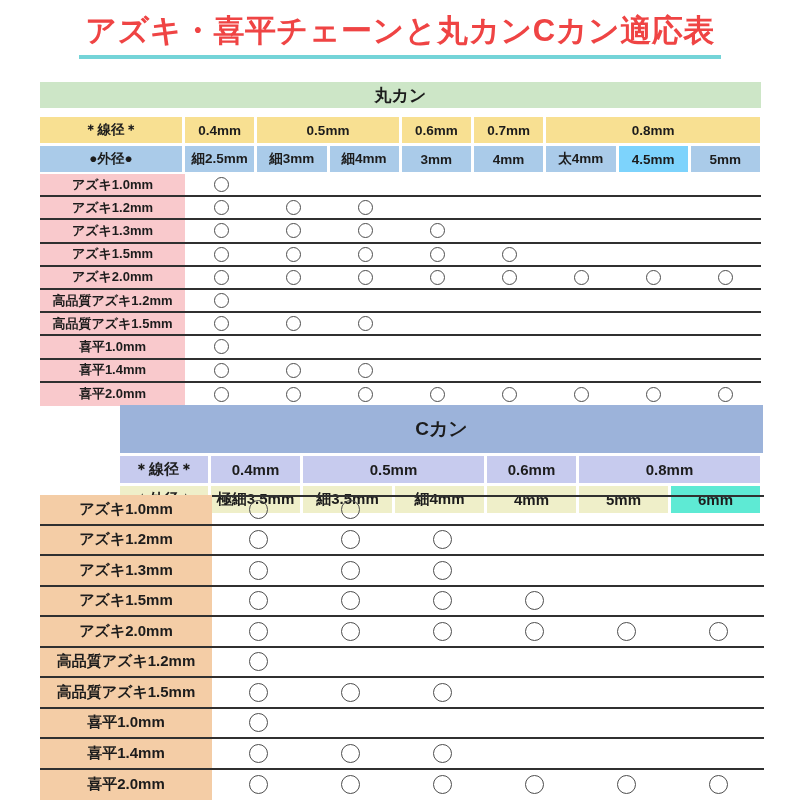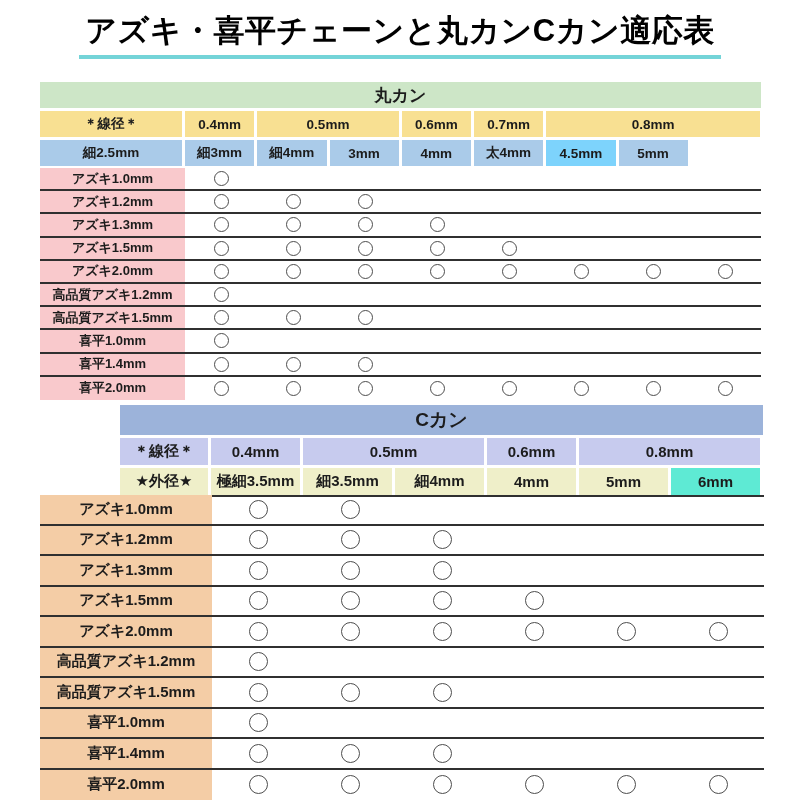--- a/index.html
+++ b/index.html
@@ -12,60 +12,61 @@
   .page-title{
     display:inline-block;font-size:31px;font-weight:bold;color:#463427;
     padding:0 6px 6px 6px;border-bottom:4px solid #74d4d8;letter-spacing:0.5px;
     line-height:1.15;
   }
   
   .cell{display:flex;align-items:center;justify-content:center;font-weight:bold;color:#1c1c1c;}
   .t-head{display:flex;align-items:center;justify-content:center;font-weight:bold;color:#1c1c1c;}
   
   #t1{position:absolute;left:40px;top:82px;width:721px;}
-  #t1-head{height:26px;background:#cde6c7;margin-bottom:3px;font-size:17px;}
+  #t1-head{height:26px;background:#cde6c7;margin-bottom:9px;font-size:17px;}
   .t1-grid{display:grid;grid-template-columns:142px repeat(8,69.25px);column-gap:3px;height:26px;margin-bottom:3px;}
   .t1-grid .cell{font-size:13.5px;}
   #t1-outer{margin-bottom:2px;}
   .t1-drow{display:grid;grid-template-columns:145px repeat(8,72px);height:23.2px;box-sizing:border-box;border-bottom:2px solid #303030;}
   .t1-drow:last-child{border-bottom:none;}
   .t1-drow .rlabel{font-size:13px;}
   .c1{width:13px;height:13px;border:1.6px solid #4d4d4d;border-radius:50%;background:transparent;}
   
   #t2h{position:absolute;left:120px;top:405px;width:643px;}
-  #t2-head{height:30px;background:#9cb3da;margin-bottom:3px;font-size:19px;}
+  #t2-head{height:48px;background:#9cb3da;margin-bottom:3px;font-size:19px;}
   .t2-grid{display:grid;grid-template-columns:88px repeat(6,89px);column-gap:3px;height:27px;margin-bottom:3px;}
   .t2-grid .cell{font-size:15px;}
   #t2-body{position:absolute;left:40px;top:495px;width:724px;height:305px;}
   .t2-topline{position:absolute;left:172px;right:0;top:0;height:2px;background:#303030;}
   .t2-drow{display:grid;grid-template-columns:172px repeat(6,92px);height:30.5px;box-sizing:border-box;border-bottom:2.5px solid #303030;}
   .t2-drow:last-child{border-bottom:none;}
   .t2-drow .rlabel{font-size:15px;}
   .c2{width:17px;height:17px;border:1.7px solid #4d4d4d;border-radius:50%;background:transparent;}
   .rlabel{display:flex;align-items:center;justify-content:center;font-weight:bold;color:#1c1c1c;}
   .mcell{display:flex;align-items:center;justify-content:center;}
 </style>
 </head>
 <body>
 
 <div class="title-wrap">
-  <div class="page-title" style="color: #000000; border-bottom-color: rgb(116, 212, 216); text-align: center;">アズキ・喜平チェーンと丸カンCカン適応表</div>
+  <div class="page-title" style="color: #ef4444; border-bottom-color: rgb(116, 212, 216); text-align: center;">アズキ・喜平チェーンと丸カンCカン適応表</div>
 </div>
 
 <div id="t1">
   <div id="t1-head" class="t-head" style="background: rgb(205, 230, 199);">丸カン</div>
   <div id="t1-wire" class="t1-grid">
       <div class="cell" style="background: rgb(248, 224, 146);">＊線径＊</div>
       <div class="cell" style="background: rgb(248, 224, 146); grid-column: span 1;">0.4mm</div>
       <div class="cell" style="background: rgb(248, 224, 146); grid-column: span 2;">0.5mm</div>
       <div class="cell" style="background: rgb(248, 224, 146); grid-column: span 1;">0.6mm</div>
       <div class="cell" style="background: rgb(248, 224, 146); grid-column: span 1;">0.7mm</div>
       <div class="cell" style="background: rgb(248, 224, 146); grid-column: span 3;">0.8mm</div>
     </div>
   <div id="t1-outer" class="t1-grid">
+      <div class="cell" style="background: rgb(170, 203, 233);">●外径●</div>
       <div class="cell" style="background: rgb(170, 203, 233);">細2.5mm</div>
       <div class="cell" style="background: rgb(170, 203, 233);">細3mm</div>
       <div class="cell" style="background: rgb(170, 203, 233);">細4mm</div>
       <div class="cell" style="background: rgb(170, 203, 233);">3mm</div>
       <div class="cell" style="background: rgb(170, 203, 233);">4mm</div>
       <div class="cell" style="background: rgb(170, 203, 233);">太4mm</div>
       <div class="cell" style="background: #7dd3fc;">4.5mm</div>
       <div class="cell" style="background: rgb(170, 203, 233);">5mm</div>
     </div>
   <div id="t1-body">

